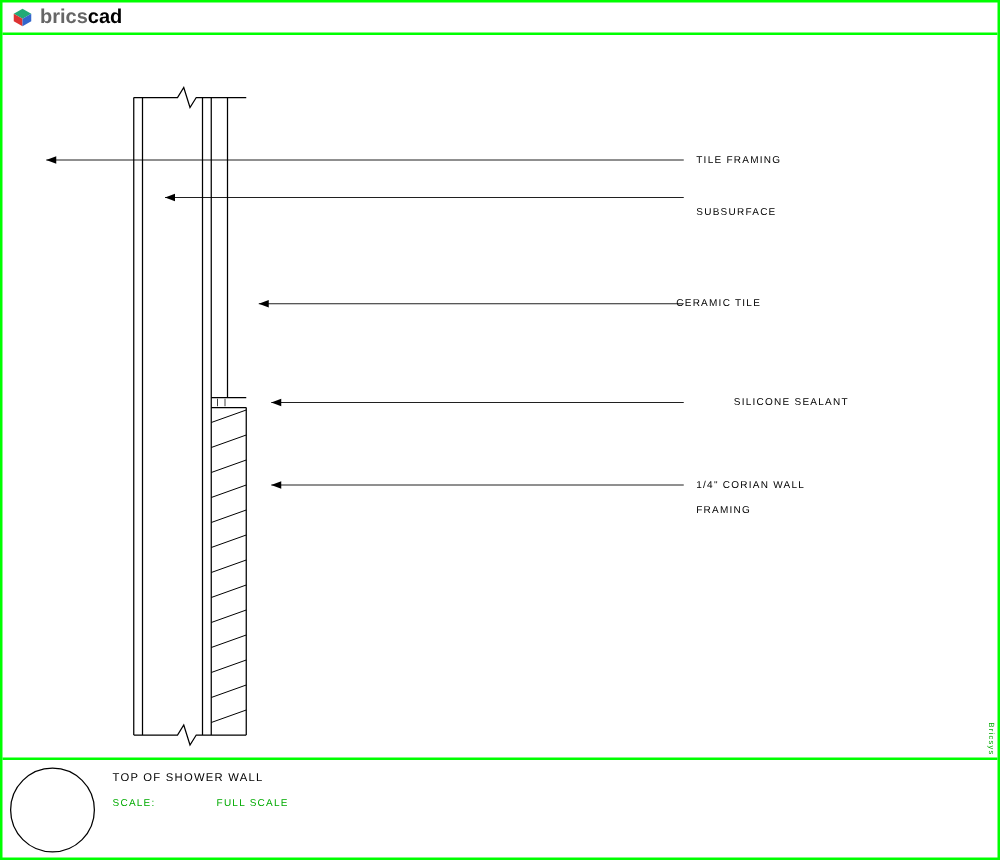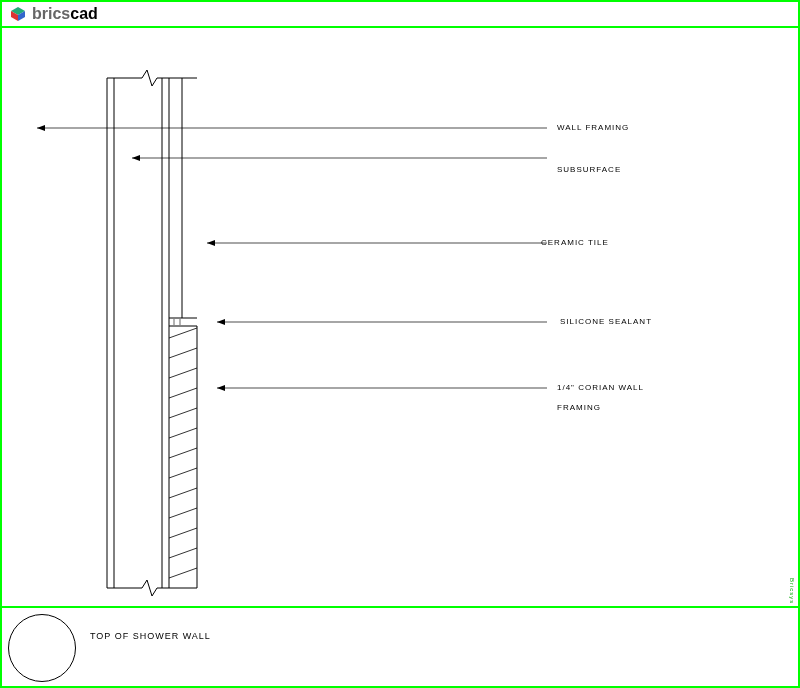--- a/index.html
+++ b/index.html
@@ -3,21 +3,21 @@
 <meta charset="utf-8">
 <style>
 *{margin:0;padding:0;box-sizing:border-box}
 body{font-family:Arial,sans-serif;font-size:8px;letter-spacing:1px;background:#fff}
 .frame{width:800px;height:688px;border:2px solid #0f0;position:relative;background:#fff}
 .header{position:absolute;top:0;left:0;right:0;height:26px;border-bottom:2px solid #0f0;display:flex;align-items:center;padding-left:8px}
 .logo-icon{width:16px;height:16px;margin-right:6px;position:relative}
 .logo-text{font-size:16px;font-weight:bold;letter-spacing:0}
 .logo-text .b{color:#666}
 .drawing{position:absolute;top:26px;left:0;right:0;bottom:80px}
-.title-block{position:absolute;bottom:0;left:0;right:0;height:80px;border-top:2px solid #0f0;padding:20px 6px}
+.title-block{position:absolute;bottom:0;left:0;right:0;height:80px;border-top:2px solid #0f0;padding:6px 6px}
 .detail-circle{position:absolute;bottom:4px;left:6px;width:68px;height:68px;border:1px solid #000;border-radius:50%}
 .title-lines{margin-left:82px;line-height:1.8}
 .title-line{font-size:9px;color:#000}
 .scale-line{font-size:8px;color:#0a0;margin-top:6px}
 .scale-label{display:inline-block;width:80px}
 .label{position:absolute;font-size:8px;color:#000;white-space:nowrap}
 .side-text{position:absolute;right:3px;bottom:82px;font-size:6px;color:#0a0;writing-mode:vertical-rl}
 svg{position:absolute;top:0;left:0}
 </style>
 </head>
@@ -85,29 +85,33 @@
       <line x1="205" y1="215" x2="545" y2="215" stroke="#000" stroke-width="0.7"></line>
       <polygon points="205,215 213,212 213,218" fill="#000"></polygon>
 
       <line x1="215" y1="294" x2="545" y2="294" stroke="#000" stroke-width="0.7"></line>
       <polygon points="215,294 223,291 223,297" fill="#000"></polygon>
 
       <line x1="215" y1="360" x2="545" y2="360" stroke="#000" stroke-width="0.7"></line>
       <polygon points="215,360 223,357 223,363" fill="#000"></polygon>
     </svg>
 
-    <div class="label" style="left:555px;top:95px">WALL FRAMING</div>
+    <div class="label" style="left:555px;top:95px">TILE FRAMING</div>
     <div class="label" style="left:555px;top:137px">SUBSURFACE</div>
     <div class="label" style="left:539px;top:210px">CERAMIC TILE</div>
-    <div class="label" style="left:558px;top:289px">SILICONE SEALANT</div>
+    <div class="label" style="left:585px;top:289px">SILICONE SEALANT</div>
     <div class="label" style="left:555px;top:355px">1/4" CORIAN WALL</div>
     <div class="label" style="left:555px;top:375px">FRAMING</div>
   </div>
 
   <div class="title-block">
     <div class="detail-circle"></div>
     <div class="title-lines">
       <div class="title-line">TOP OF SHOWER WALL</div>
+      <div class="scale-line">
+        <span class="scale-label">SCALE:</span>
+        <span>FULL SCALE</span>
+      </div>
     </div>
   </div>
 
   <div class="side-text">Bricsys</div>
 </div>
 
 </body></html>

